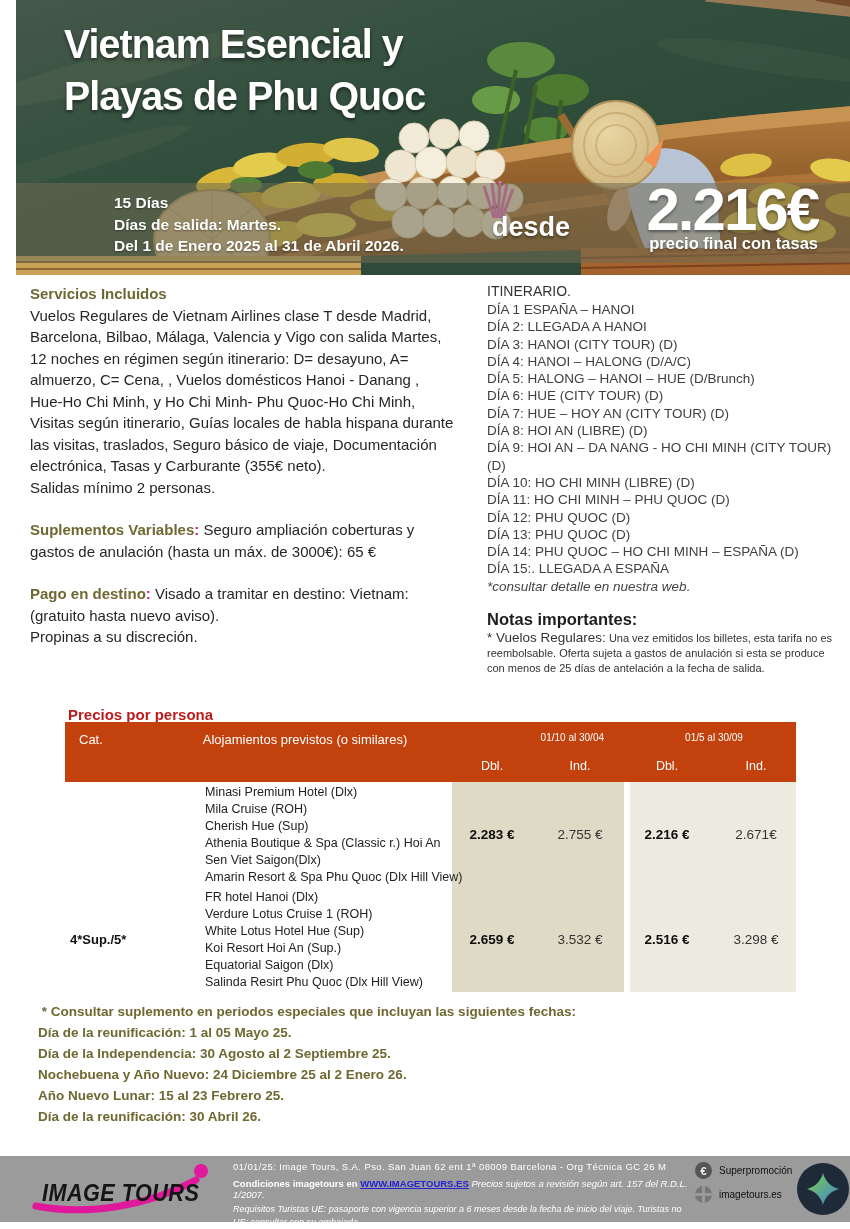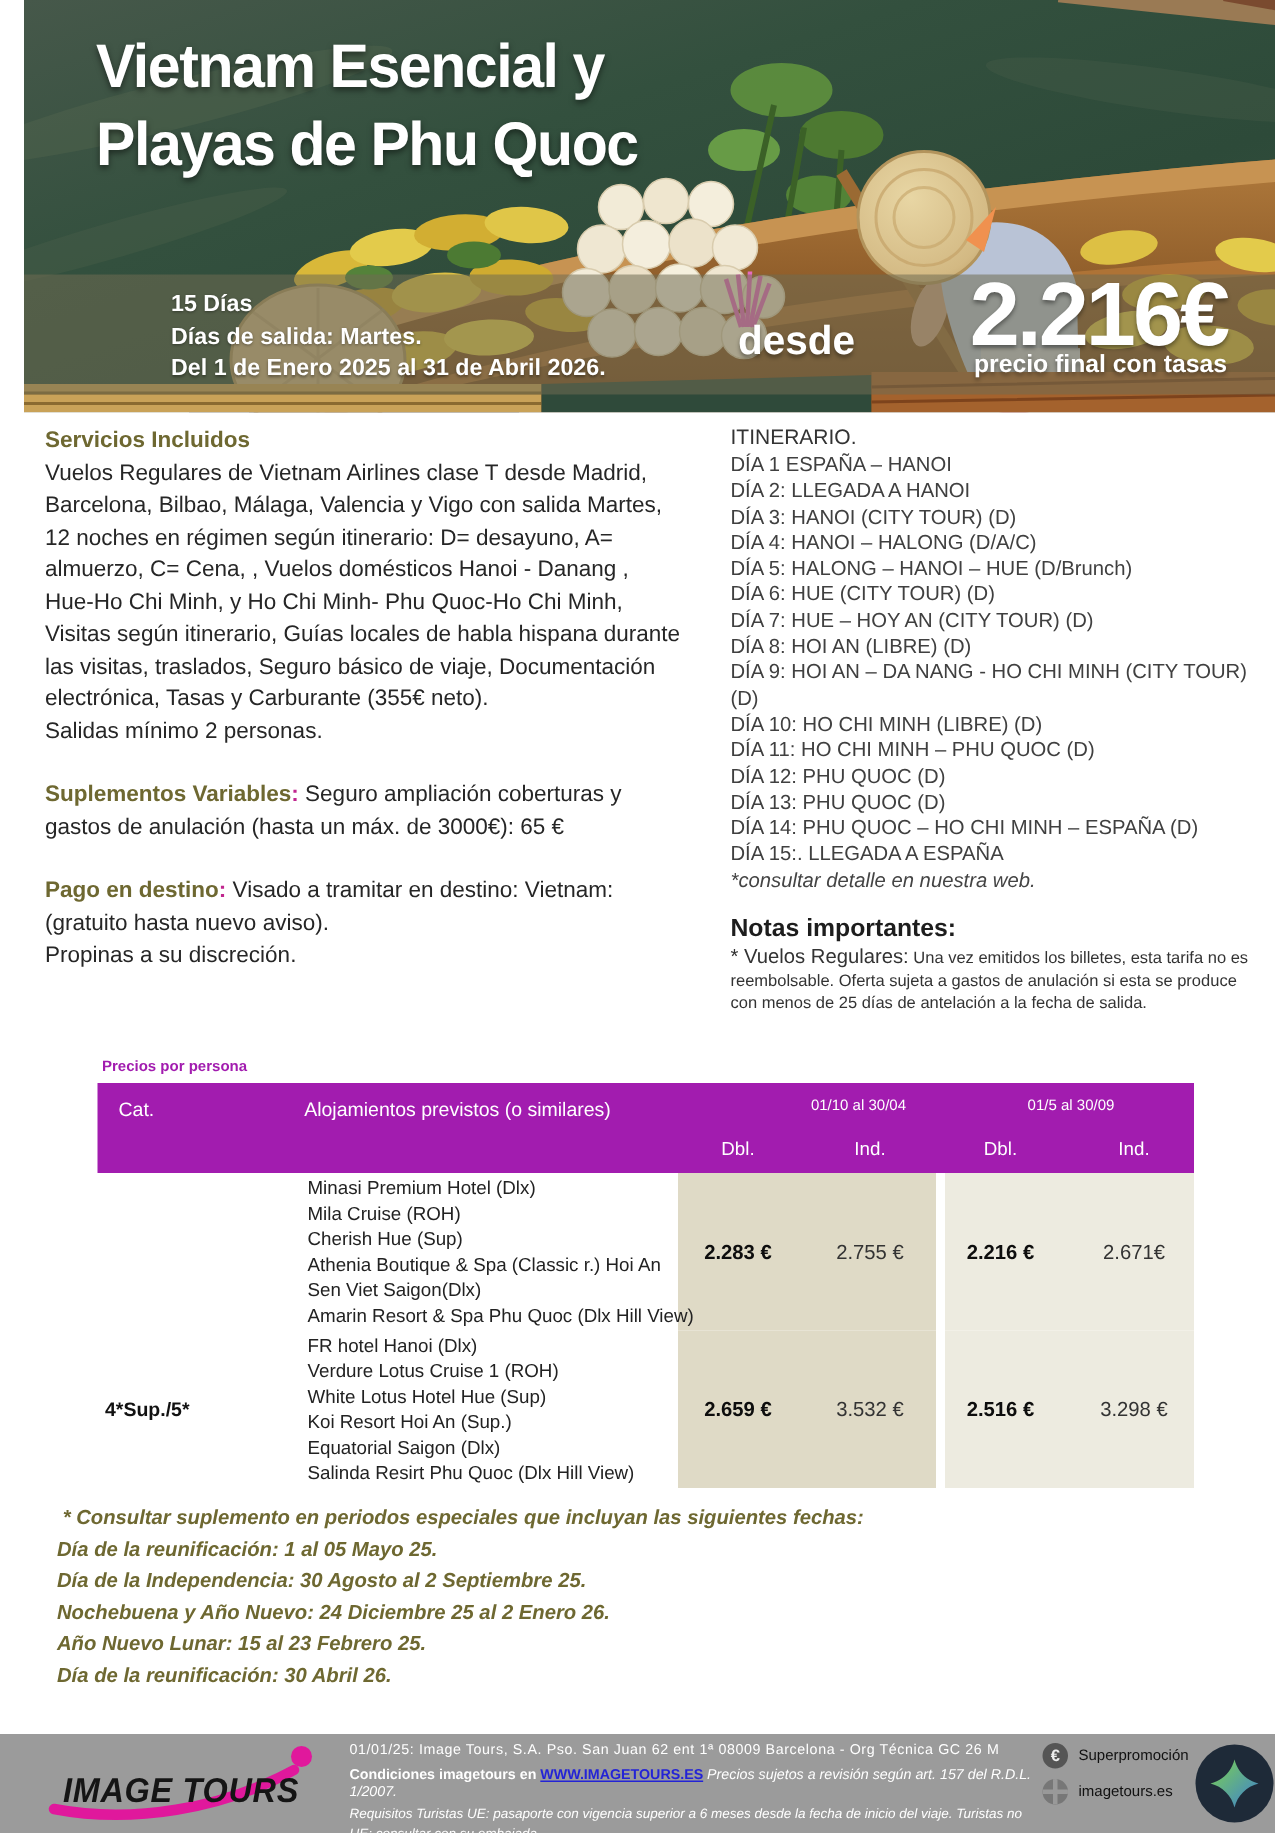--- a/index.html
+++ b/index.html
@@ -24,41 +24,41 @@
   .h-olive{color:#6e6831;font-weight:bold;}
   .colon-mag{color:#c0268e;font-weight:bold;}
   .sec-gap{height:21px;}
   .itin-head{font-size:14px;color:#333;margin-bottom:2px;}
   .itin-day{font-size:13.5px;line-height:17.3px;color:#404040;}
   .itin-note{font-size:13.5px;line-height:17.3px;color:#444;font-style:italic;}
   .notes-head{font-size:16.5px;font-weight:bold;color:#1d1d1d;margin-top:15px;margin-bottom:2px;}
   .notes-lead{font-size:13.5px;color:#333;}
   .notes-body{font-size:11px;line-height:14.8px;color:#333;}
   
-  .ptitle{position:absolute;left:68px;top:706px;font-size:10px;font-weight:bold;color:#a21caf;}
+  .ptitle{position:absolute;left:68px;top:706px;font-size:15px;font-weight:bold;color:#b91c1c;}
   .ptable{position:absolute;left:65px;top:722px;width:731px;}
-  .thead{position:relative;height:60px;background:#a21caf;color:#fff;}
+  .thead{position:relative;height:60px;background:#c2410c;color:#fff;}
   .thead .cat{position:absolute;left:14px;top:10px;font-size:13px;}
   .thead .hot{position:absolute;left:90px;top:10px;width:300px;text-align:center;font-size:13px;}
   .thead .p1{position:absolute;left:369px;top:10px;width:170px;text-align:right;font-size:10px;}
   .thead .p2{position:absolute;left:567px;top:10px;width:164px;text-align:center;font-size:10px;}
   .thead .sub{position:absolute;top:37px;width:86px;text-align:center;font-size:12.5px;}
   .trow{position:relative;height:105px;}
   .trow .bg1{position:absolute;left:387px;top:0;width:172px;height:100%;background:#dfdac6;}
   .trow .bg2{position:absolute;left:565px;top:0;width:166px;height:100%;background:#edebe0;}
   .trow .cat{position:absolute;left:5px;top:0;height:100%;width:100px;display:flex;align-items:center;
      font-size:13px;font-weight:bold;color:#111;}
   .trow .hotels{position:absolute;left:140px;top:0;height:100%;display:flex;flex-direction:column;
      justify-content:center;font-size:12.5px;line-height:17px;color:#222;}
   .pr{position:absolute;top:0;height:100%;width:86px;display:flex;align-items:center;justify-content:center;
      font-size:13.5px;color:#333;}
   .pr.b{font-weight:bold;color:#0d0d0d;}
   
   .sdates{position:absolute;left:38px;top:1001px;width:700px;font-size:13.5px;font-weight:bold;
-     line-height:21px;color:#6e6831;font-style:italic;}
+     line-height:21px;color:#6e6831;}
   .sdates .lead{white-space:pre;}
   
   .footer{position:absolute;left:0;top:1156px;width:850px;height:66px;background:#9b9b9b;}
   .logo{position:absolute;left:28px;top:6px;width:195px;height:54px;}
   .logo .word{position:absolute;left:14px;top:18px;font-size:23px;font-weight:bold;font-style:italic;
      color:#151515;letter-spacing:.5px;transform:scaleX(.94);transform-origin:left;}
   .ftext{position:absolute;left:233px;top:5px;width:460px;color:#fff;}
   .fl1{font-size:9.5px;letter-spacing:.4px;margin-bottom:6px;}
   .fl2{font-size:9.5px;margin-bottom:3px;}
   .fl2 .bold{font-weight:bold;}

